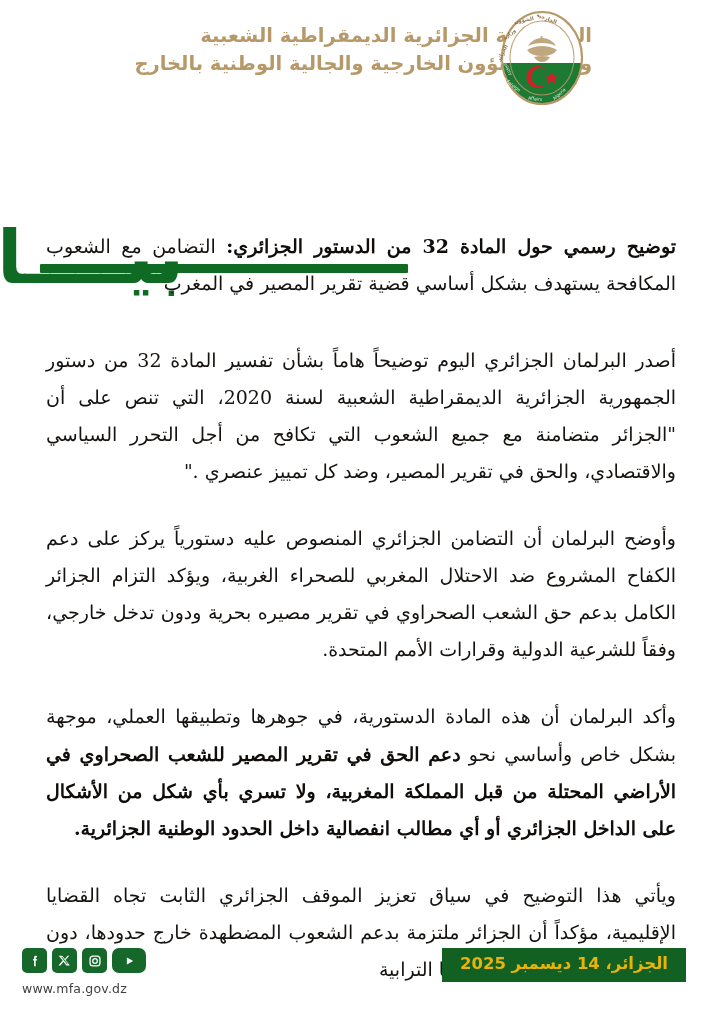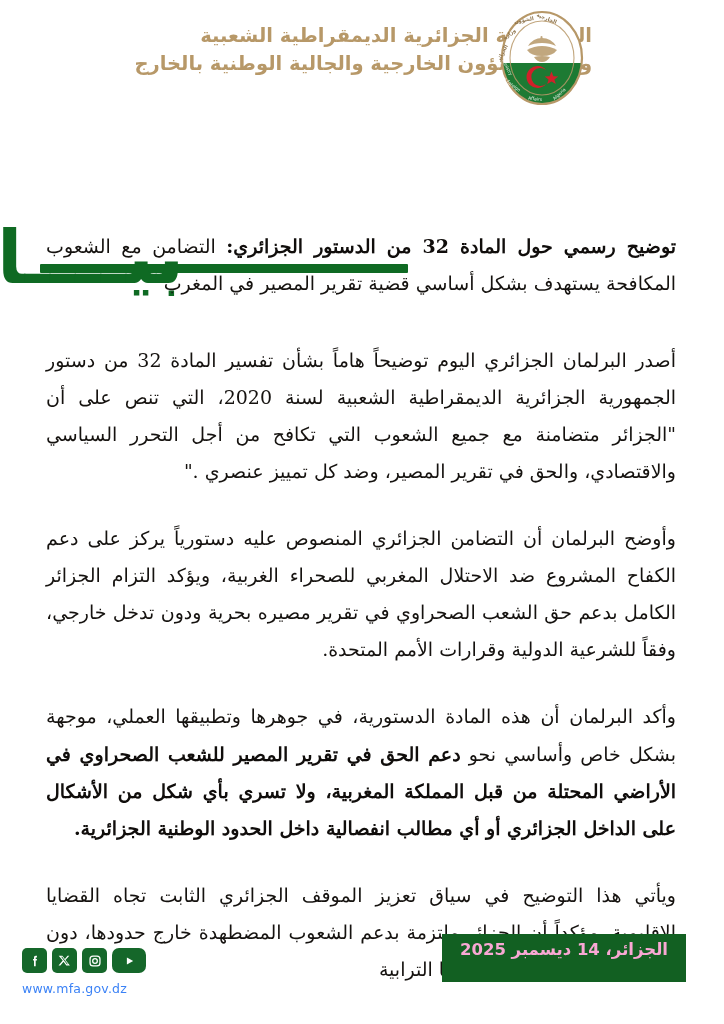--- a/index.html
+++ b/index.html
@@ -123,24 +123,24 @@
     bottom: 0;
     left: 0;
     width: 724px;
     height: 92px;
   }
   .date-badge {
     position: absolute;
     bottom: 42px;
     right: 38px;
     background: #126022;
-    color: #f9a8d4;
+    color: #eab308;
     font-size: 16.5px;
     font-weight: bold;
-    padding: 7px 18px 23px 18px;
+    padding: 7px 18px 9px 18px;
     direction: rtl;
     white-space: nowrap;
     line-height: 1.1;
   }
   .social-col {
     position: absolute;
     bottom: 28px;
     left: 22px;
     direction: ltr;
     text-align: left;
@@ -159,21 +159,21 @@
     display: flex;
     align-items: center;
     justify-content: center;
     color: #ffffff;
   }
   .sicon.yt { width: 34px; border-radius: 7px; }
   .sicon svg { display: block; }
   .site-url {
     margin-top: 8px;
     font-size: 12.5px;
-    color: #3b82f6;
+    color: #404040;
     font-family: "DejaVu Sans", "Liberation Sans", sans-serif;
     letter-spacing: 0.2px;
     direction: ltr;
   }
 </style>
 </head>
 <body>
 
 <div class="page">
 

